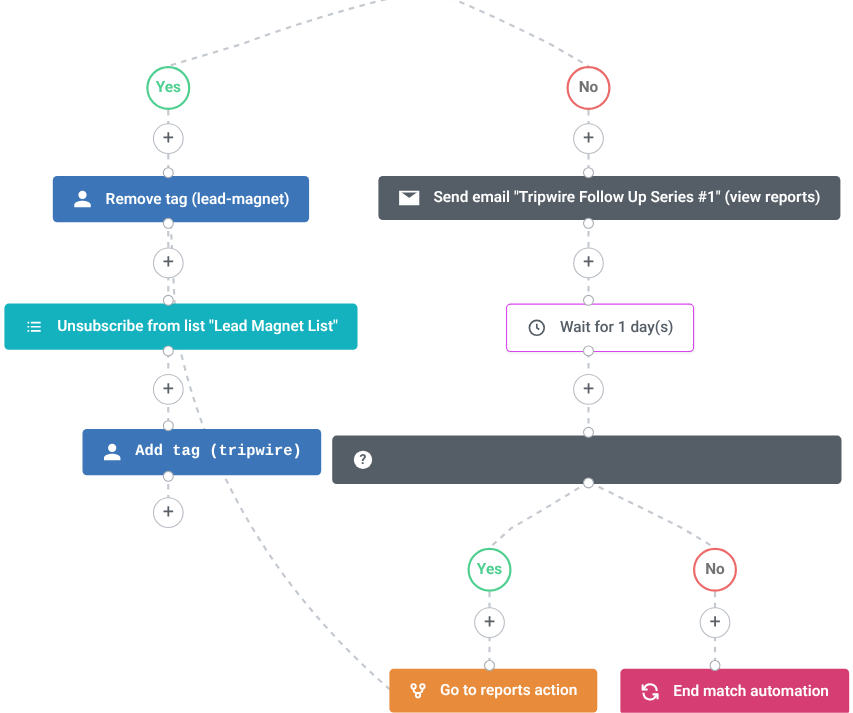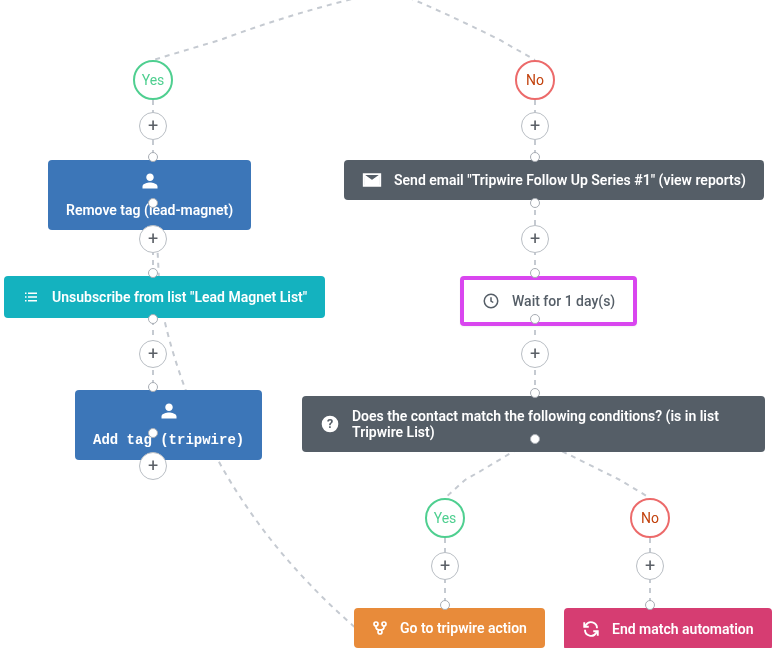--- a/index.html
+++ b/index.html
@@ -23,25 +23,25 @@
     z-index: 2;
   }
   .pill {
     width: 40px; height: 40px;
     border-radius: 50%;
     background: #fff;
     border: 2px solid;
     display: flex;
     align-items: center;
     justify-content: center;
-    font-weight: 400;
+    font-weight: 700;
     font-size: 14px;
   }
   .pill.yes { border-color: #4fcf90; color: #4fcf90; }
-  .pill.no  { border-color: #ec6a6a; color: #c2410c; }
+  .pill.no  { border-color: #ec6a6a; color: #737373; }
   .plus {
     width: 28px; height: 28px;
     border-radius: 50%;
     background: #fff;
     border: 1px solid #b9bec4;
     display: flex;
     align-items: center;
     justify-content: center;
     color: #5b6067;
     font-size: 18px;
@@ -63,24 +63,24 @@
     padding: 12px 18px;
     border-radius: 4px;
     color: #fff;
     font-weight: 600;
     font-size: 14px;
     gap: 12px;
     z-index: 2;
     white-space: nowrap;
   }
   .action .icon { flex: 0 0 auto; display: flex; align-items: center; }
-  .action.blue   { background: #3c76b8; flex-direction: column; }
+  .action.blue   { background: #3c76b8; }
   .action.teal   { background: #14b2bf; }
   .action.gray   { background: #555e67; }
-  .action.white  { background: #fff; color: #555e67; border: 4px solid #d946ef; box-shadow: 0 1px 2px rgba(0,0,0,0.05); font-weight: 500; }
+  .action.white  { background: #fff; color: #555e67; border: 1px solid #d946ef; box-shadow: 0 1px 2px rgba(0,0,0,0.05); font-weight: 500; }
   .action.orange { background: #e88b3a; }
   .action.pink   { background: #d63d72; }
 </style>
 </head>
 <body>
 
 <svg class="connectors">
 
   <path d="M 390 -10 Q 300 10 220 40 L 153 60" stroke="#c5cad1" stroke-width="2" stroke-dasharray="5 5" fill="none"></path>
   <path d="M 390 -10 Q 440 10 500 40 L 535 60" stroke="#c5cad1" stroke-width="2" stroke-dasharray="5 5" fill="none"></path>
@@ -177,21 +177,20 @@
 <div class="node plus" style="left:521px; top:340px;">+</div>
 
 <div class="dot" style="left:530px; top:388px;"></div>
 <div class="action gray" style="left:302px; top:396px; right:10px; white-space:normal;">
   <span class="icon">
     <svg width="20" height="20" viewBox="0 0 24 24" fill="#fff">
         <circle cx="12" cy="12" r="10" fill="#fff"></circle>
         <text x="12" y="17" text-anchor="middle" fill="#555e67" font-size="15" font-weight="bold">?</text>
       </svg>
   </span>
-  <span>Does the contact match the following conditions? (is in list Tripwire List)</span>
 </div>
 <div class="dot" style="left:530px; top:434px;"></div>
 
 <div class="node pill yes" style="left:425px; top:498px;">
   <span>Yes</span>
 </div>
 <div class="node pill no" style="left:630px; top:498px;">
   <span>No</span>
 </div>
 
@@ -201,21 +200,21 @@
 <div class="dot" style="left:440px; top:600px;"></div>
 <div class="action orange" style="left:354px; top:608px;">
   <span class="icon">
     <svg width="16" height="16" viewBox="0 0 24 24" fill="none" stroke="#fff" stroke-width="2.5">
         <circle cx="6" cy="6" r="3"></circle>
         <circle cx="18" cy="6" r="3"></circle>
         <circle cx="12" cy="18" r="3"></circle>
         <path d="M6 9v2c0 2 2 4 6 4 4 0 6-2 6-4V9"></path>
       </svg>
   </span>
-  <span>Go to tripwire action</span>
+  <span>Go to reports action</span>
 </div>
 
 <div class="dot" style="left:645px; top:600px;"></div>
 <div class="action pink" style="left:564px; top:608px;">
   <span class="icon">
     <svg width="18" height="18" viewBox="0 0 24 24" fill="none" stroke="#fff" stroke-width="2.5">
         <path d="M20 11A8 8 0 0 0 5 7l-2 2M4 13a8 8 0 0 0 15 4l2-2"></path>
         <path d="M3 3v6h6M21 21v-6h-6"></path>
       </svg>
   </span>

